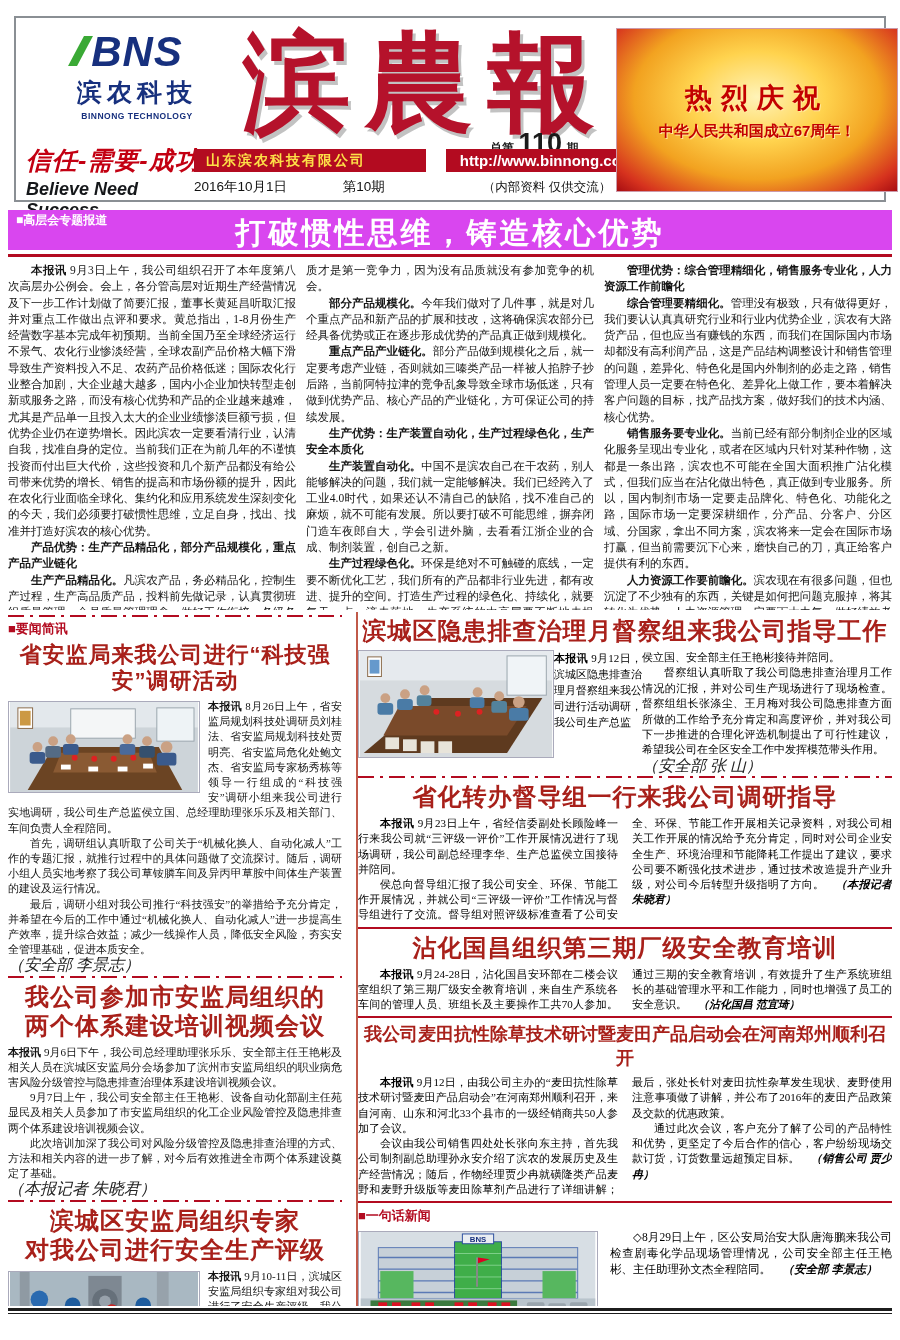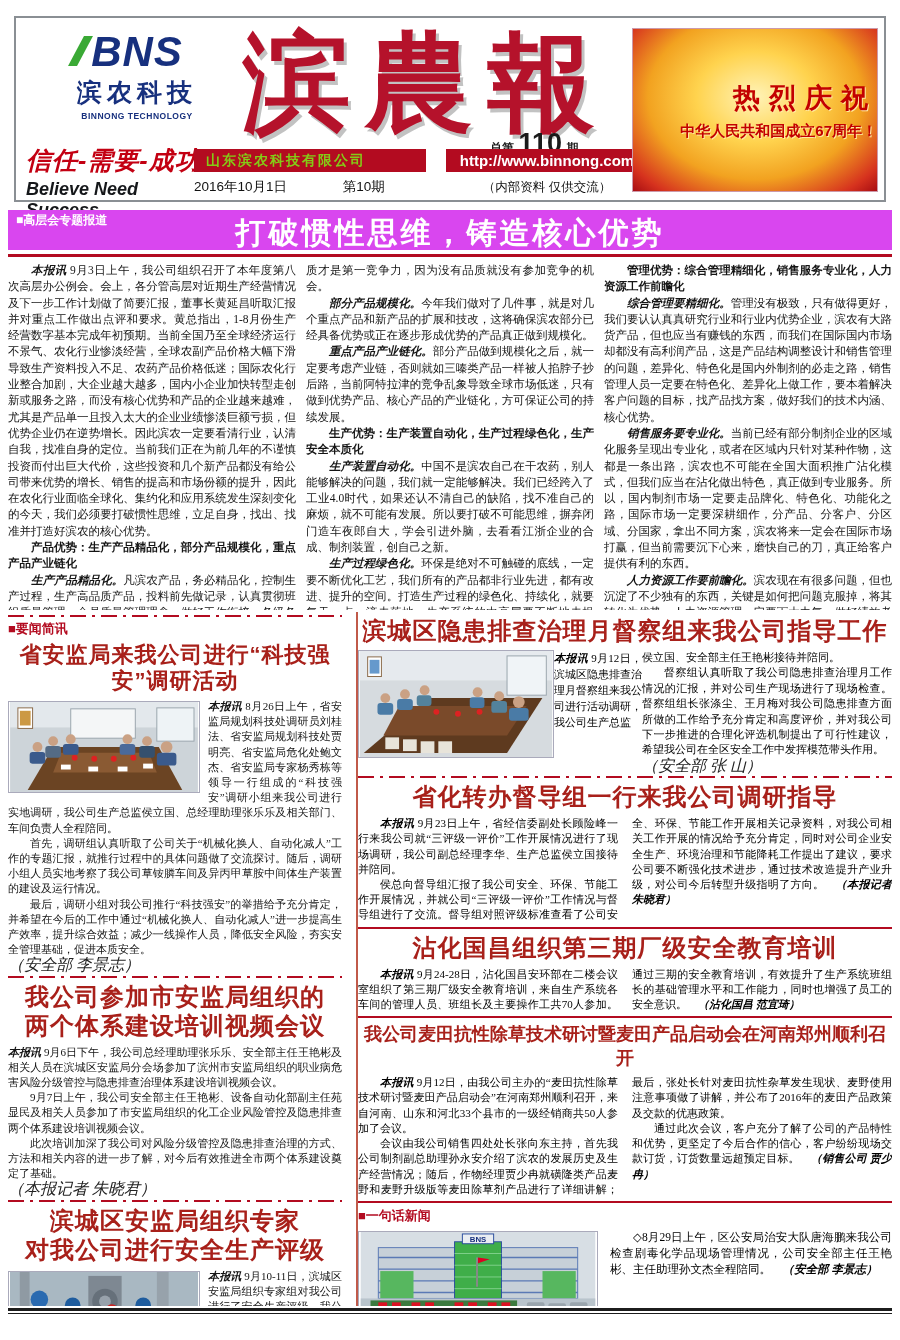--- a/index.html
+++ b/index.html
@@ -15,46 +15,46 @@
   .logo-en { font:700 8.5px "Liberation Sans","DejaVu Sans",sans-serif; color:#17307e; letter-spacing:0.5px; margin-top:2px; }
   .slogan { position:absolute; left:10px; top:126px; width:180px; }
   .slogan-cn { font:italic 700 25px "Liberation Sans","DejaVu Sans",sans-serif; color:#c30012; letter-spacing:1px; }
   .slogan-en { font:italic 700 18px "Liberation Sans","DejaVu Sans",sans-serif; color:#15171a; margin-top:2px; }
   .paper-title { position:absolute; left:180px; top:-16px; width:460px; height:150px; text-align:center;
                  font:900 108px "DejaVu Serif","Liberation Serif",serif; color:#b5122b; letter-spacing:14px;
                  text-shadow:3px 4px 0 rgba(120,120,120,.45); line-height:160px; }
   .issue-total { position:absolute; left:474px; top:110px; color:#1a1a1a; font-family:"Liberation Sans",sans-serif; }
   .issue-total .sm { font-size:12px; font-weight:700; }
   .issue-total .big { font-size:27px; font-weight:900; }
-  .company-bar { position:absolute; left:178px; top:131px; width:232px; height:23px; background:#b30b20; color:#84cc16;
+  .company-bar { position:absolute; left:178px; top:131px; width:232px; height:23px; background:#b30b20; color:#fde047;
                  font:700 14px/23px "Liberation Sans",sans-serif; padding-left:12px; letter-spacing:2px; }
   .date-row { position:absolute; left:178px; top:160px; width:250px; font:400 13.5px "Liberation Sans",sans-serif; color:#111; }
   .date-row .no { margin-left:52px; }
   .web-bar { position:absolute; left:430px; top:131px; width:202px; height:23px; background:#b30b20; color:#fff;
              font:700 15px/23px "Liberation Sans",sans-serif; text-align:center; }
   .note { position:absolute; left:430px; top:161px; width:202px; text-align:center; font:400 12.5px "Liberation Sans",sans-serif; color:#111; }
-  .festival { position:absolute; left:616px; top:10px; width:246px; height:164px;
+  .festival { position:absolute; left:600px; top:10px; width:282px; height:164px;
               background:radial-gradient(ellipse at 50% 42%, #fff3b8 0%, #ffd34e 34%, #f2a220 62%, #d6321e 88%, #a80d12 100%);
-              border:1px solid #c9a; display:flex; flex-direction:column; justify-content:center; align-items:flex-end; }
+              border:1px solid #c9a; display:flex; flex-direction:column; justify-content:center; align-items:center; }
   .festival .l1 { font:900 27px "Liberation Sans",sans-serif; color:#c30000; letter-spacing:9px; text-shadow:1px 1px 0 #ffe9a0; }
   .festival .l2 { font:900 15px "Liberation Sans",sans-serif; color:#c30000; margin-top:6px; text-shadow:1px 1px 0 #ffe9a0; }
 
   
   .headline-banner { position:absolute; left:8px; top:210px; width:884px; height:40px; background:#d946ef; }
   .headline-banner .sec { position:absolute; left:8px; top:2px; color:#fff; font:700 12px "Liberation Sans",sans-serif; }
   .headline-banner .title { width:100%; text-align:center; color:#fff; font:900 30px/46px "Liberation Sans","DejaVu Sans",sans-serif; letter-spacing:3px; }
   .redline { position:absolute; left:8px; top:254px; width:884px; height:3px; background:#b30b20; }
 
   
   .lead-article { position:absolute; left:8px; top:262px; width:884px; height:348px; display:flex; gap:10px; overflow:hidden; }
   .lead-article .col { flex:1; font-size:11.5px; line-height:16.3px; text-align:justify; color:#141414; }
   .lead-article p { text-indent:2em; }
   .lead-article p.noind { text-indent:0; }
   .lead-article .sub { font-weight:700; font-family:"Liberation Sans",sans-serif; }
-  .lead { font-weight:700; font-family:"Liberation Sans",sans-serif;font-style:italic; }
+  .lead { font-weight:700; font-family:"Liberation Sans",sans-serif; }
   .byline { text-align:left; font-style:italic; font-weight:400; font-size:16px; color:#222; }
 
   
   .lower { position:absolute; left:8px; top:612px; width:884px; height:694px; display:flex; }
   .lower-left { width:348px; overflow:hidden; padding-right:14px; }
   .vdiv { width:2px; background:#c05a4a; }
   .lower-right { flex:1; overflow:hidden; padding-left:0; }
 
   .dashline { height:2px; margin:3px 0;
     background:repeating-linear-gradient(90deg,#b30b20 0 16px, transparent 16px 22px, #b30b20 22px 25px, transparent 25px 31px); }

